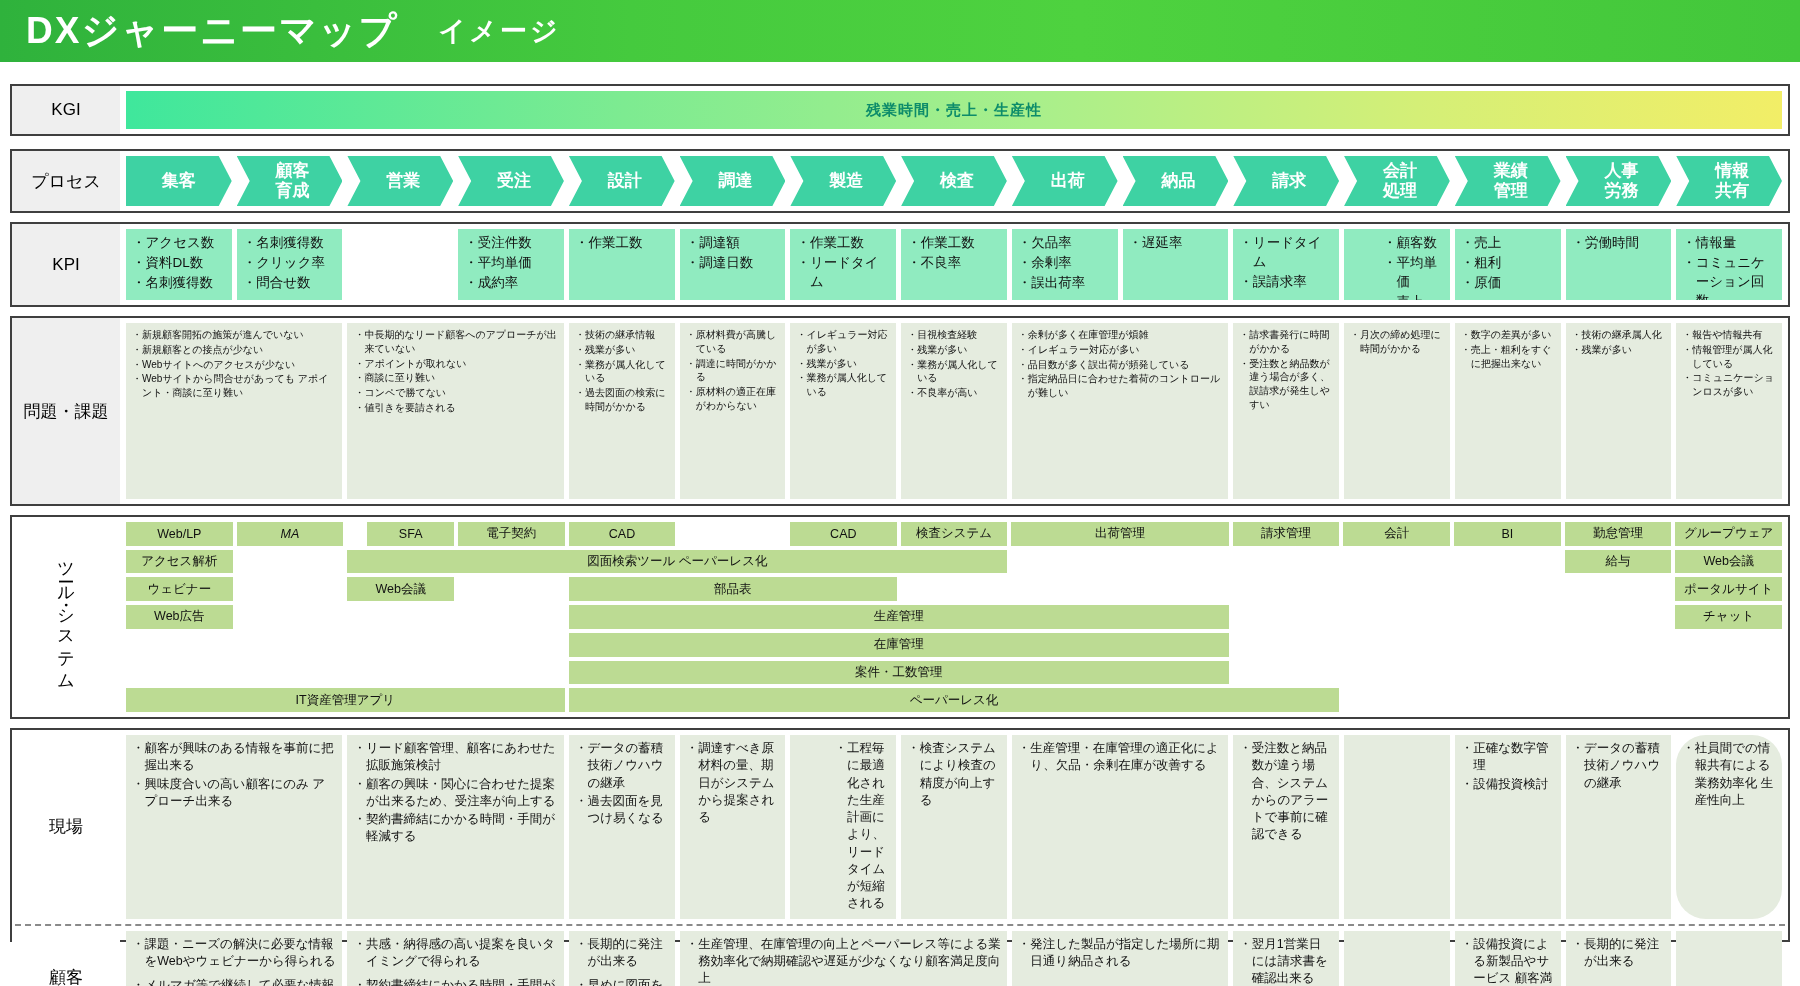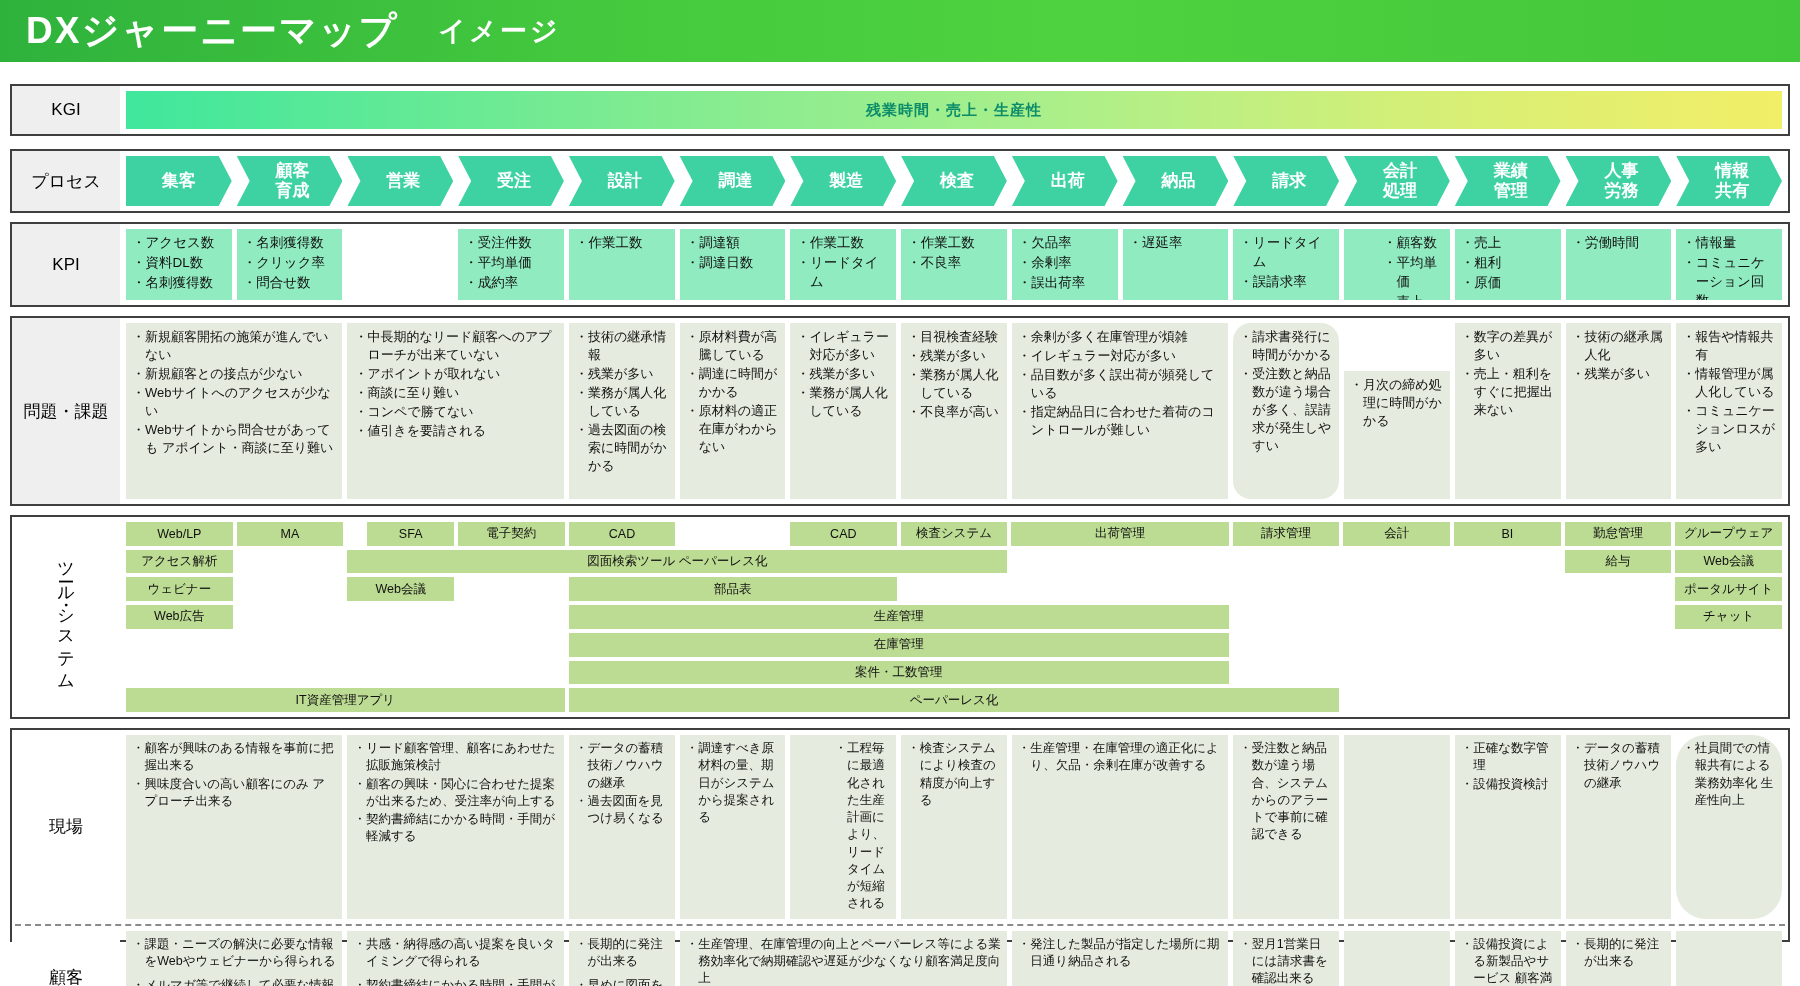--- a/index.html
+++ b/index.html
@@ -52,21 +52,21 @@
     white-space:pre-line;
     clip-path:polygon(0% 0%, calc(100% - 13px) 0%, 100% 50%, calc(100% - 13px) 100%, 0% 100%, 13px 50%);
     padding-left:6px;
   }
   .chev.first { clip-path:polygon(0% 0%, calc(100% - 13px) 0%, 100% 50%, calc(100% - 13px) 100%, 0% 100%); padding-left:0; }
 
   
   .cell { padding:5px 6px; overflow:hidden; }
   .cell .li { padding-left:1em; text-indent:-1em; margin-bottom:1px; }
   .kpi-cell   { background:#90ebc0; font-size:13.5px; line-height:1.4; }
-  .issue-cell { background:#e5ecdf; font-size:13px; line-height:1.38; }
+  .issue-cell { background:#e5ecdf; font-size:10px; line-height:1.38; }
   .life-cell  { background:#e5ecdf; font-size:12.5px; line-height:1.38; }
   .cust-cell .li { margin-bottom:7px; }
 
   
   .tools-grid {
     display:grid; grid-template-columns:repeat(15,1fr); grid-template-rows:repeat(7,1fr);
     gap:4px; padding:5px 6px; height:100%;
   }
   .chip {
     background:#bcdb93; font-size:12.5px; display:flex; align-items:center; justify-content:center;
@@ -224,25 +224,25 @@
           <div class="li">・残業が多い</div>
           <div class="li">・業務が属人化している</div>
           <div class="li">・不良率が高い</div>
         </div>
         <div class="cell issue-cell" style="grid-column: 9 / span 2;">
           <div class="li">・余剰が多く在庫管理が煩雑</div>
           <div class="li">・イレギュラー対応が多い</div>
           <div class="li">・品目数が多く誤出荷が頻発している</div>
           <div class="li">・指定納品日に合わせた着荷のコントロールが難しい</div>
         </div>
-        <div class="cell issue-cell" style="grid-column: 11 / span 1; border-radius: 18px;">
+        <div class="cell issue-cell" style="grid-column: 11 / span 1;">
           <div class="li">・請求書発行に時間がかかる</div>
           <div class="li">・受注数と納品数が違う場合が多く、誤請求が発生しやすい</div>
         </div>
-        <div class="cell issue-cell" style="grid-column: 12 / span 1; margin-top: 48px;">
+        <div class="cell issue-cell" style="grid-column: 12 / span 1;">
           <div class="li">・月次の締め処理に時間がかかる</div>
         </div>
         <div class="cell issue-cell" style="grid-column: 13 / span 1;">
           <div class="li">・数字の差異が多い</div>
           <div class="li">・売上・粗利をすぐに把握出来ない</div>
         </div>
         <div class="cell issue-cell" style="grid-column: 14 / span 1;">
           <div class="li">・技術の継承属人化</div>
           <div class="li">・残業が多い</div>
         </div>
@@ -251,21 +251,21 @@
           <div class="li">・情報管理が属人化している</div>
           <div class="li">・コミュニケーションロスが多い</div>
         </div>
       </div>
   </section>
 
   <section class="band tools">
     <div class="rowlabel plain vertical">ツール・システム</div>
     <div class="content tools-grid" id="tools-grid">
         <div class="chip" style="grid-area: 1 / 1 / auto / span 1;">Web/LP</div>
-        <div class="chip" style="grid-area: 1 / 2 / auto / span 1;">MA</div>
+        <div class="chip" style="grid-area: 1 / 2 / auto / span 1; font-style: italic;">MA</div>
         <div class="chip" style="grid-area: 1 / 3 / auto / span 1; margin-left: 20px;">SFA</div>
         <div class="chip" style="grid-area: 1 / 4 / auto / span 1;">電子契約</div>
         <div class="chip" style="grid-area: 1 / 5 / auto / span 1;">CAD</div>
         <div class="chip" style="grid-area: 1 / 7 / auto / span 1;">CAD</div>
         <div class="chip" style="grid-area: 1 / 8 / auto / span 1;">検査システム</div>
         <div class="chip" style="grid-area: 1 / 9 / auto / span 2;">出荷管理</div>
         <div class="chip" style="grid-area: 1 / 11 / auto / span 1;">請求管理</div>
         <div class="chip" style="grid-area: 1 / 12 / auto / span 1;">会計</div>
         <div class="chip" style="grid-area: 1 / 13 / auto / span 1;">BI</div>
         <div class="chip" style="grid-area: 1 / 14 / auto / span 1;">勤怠管理</div>

